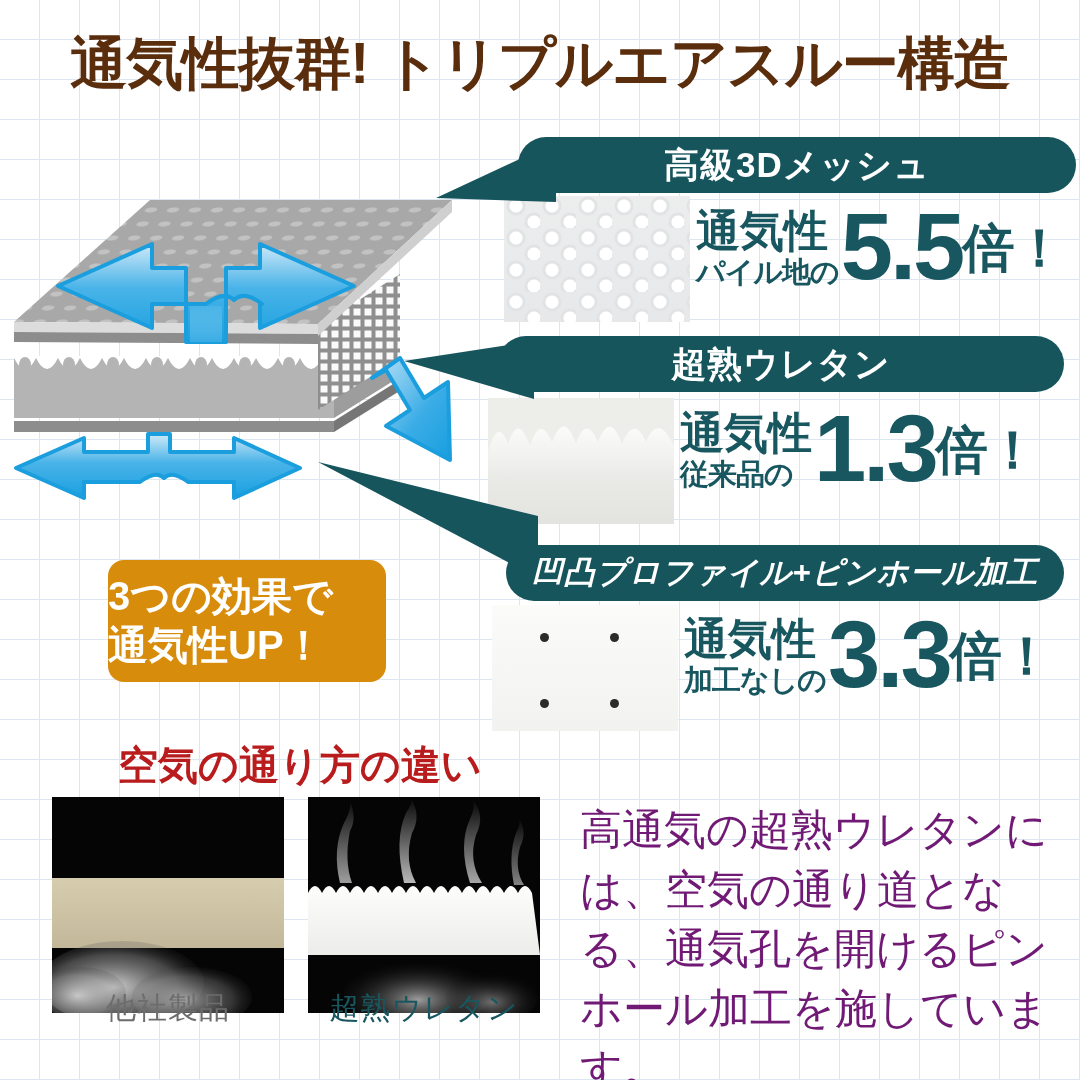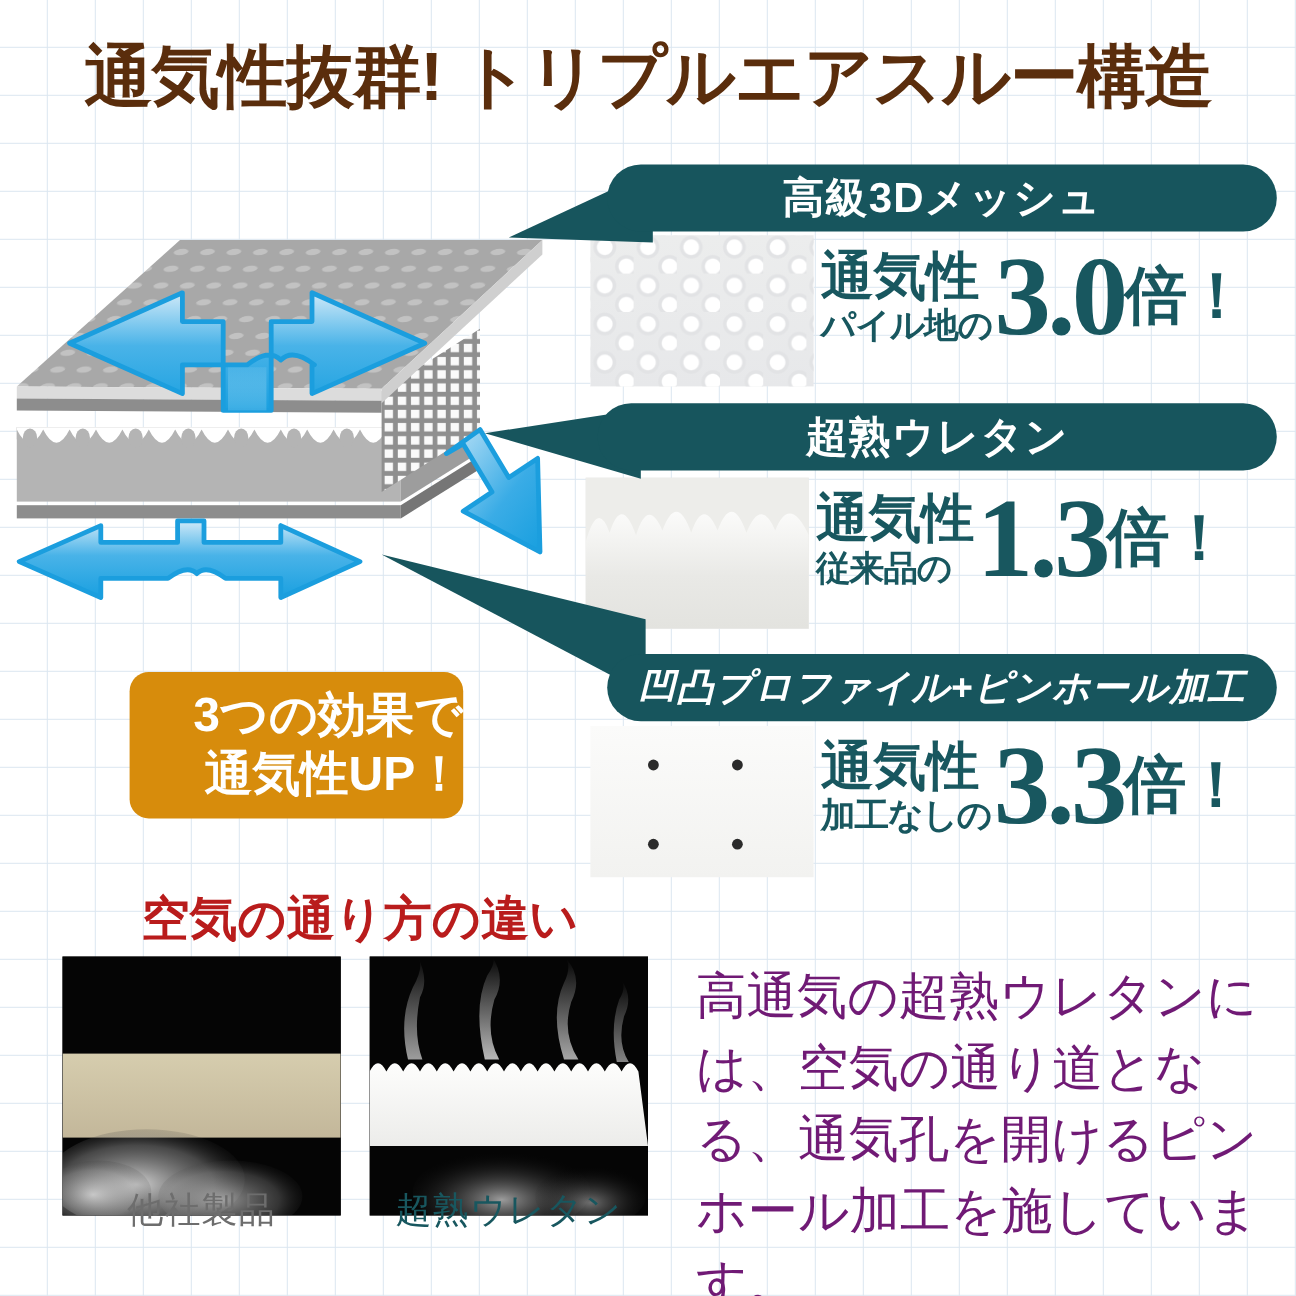--- a/index.html
+++ b/index.html
@@ -52,32 +52,32 @@
     background:
       radial-gradient(circle at 12px 10px, #ffffff 0 6px, #e2e3e5 7px 9px, transparent 10px),
       radial-gradient(circle at 30px 26px, #ffffff 0 6px, #e2e3e5 7px 9px, transparent 10px),
       linear-gradient(#eceded,#e7e8ea);
     background-size:36px 32px,36px 32px,100% 100%;
   }
   .swatch.wave{background:#e8e8e6;}
   .swatch.pin{background:linear-gradient(#fbfbfa,#f2f2f0);}
   .pin-dot{position:absolute;width:9px;height:9px;border-radius:50%;background:#2b2b2b;}
 
-  .stat{position:absolute;display:flex;align-items:flex-end;color:#18575f;font-family:Liberation Serif, serif;}
+  .stat{position:absolute;display:flex;align-items:flex-end;color:#18575f;}
   .stat-words{display:flex;flex-direction:column;align-items:flex-start;line-height:1;}
   .stat-top{font-size:44px;font-weight:700;letter-spacing:0px;}
   .stat-sub{font-size:29px;font-weight:700;margin-top:5px;letter-spacing:-1px;}
   .stat-num{font-size:94px;font-weight:700;line-height:0.84;letter-spacing:-3px;margin-left:2px;}
   .stat-unit{font-size:52px;font-weight:700;line-height:1.5;letter-spacing:-1px;}
 
   
   #badge{
     position:absolute;left:108px;top:560px;width:278px;height:122px;
     background:#d78c0c;border-radius:16px;
-    display:flex;flex-direction:column;align-items:flex-end;justify-content:center;
+    display:flex;flex-direction:column;align-items:flex-start;justify-content:center;
     color:#ffffff;font-weight:700;font-size:40px;line-height:1.22;
     letter-spacing:0px;text-align:center;
   }
 
   
   #compare-title{
     position:absolute;left:118px;top:738px;
     font-size:40px;font-weight:700;color:#b91c1c;letter-spacing:0px;
   }
   .photo{position:absolute;top:797px;width:232px;height:216px;background:#000;overflow:hidden;}
@@ -179,32 +179,32 @@
         <path d="M148,314 L148,332 L84,332 L84,318 L16,348 L84,378 L84,362 L140,362
                  q16,-12 24,-4 q8,-8 24,4 L234,362 L234,378 L300,348 L234,318 L234,332 L170,332 L170,314 Z" fill="url(#ablue)" stroke="#1b9ede" stroke-width="4" stroke-linejoin="round"></path>
       </g>
 
       <g>
         <path d="M372,258 L400,238 L424,278 L448,262 L450,340 L386,306 L410,290 L386,250 Z" fill="url(#ablue2)" stroke="#1b9ede" stroke-width="4" stroke-linejoin="round"></path>
       </g>
     </svg>
   </div>
 
-  <div class="panel" style="left:0;top:0;width:1064px;height:340px;">
+  <div class="panel" style="left:12px;top:0;width:1064px;height:340px;">
     <svg class="banner-tail" width="120" height="70" style="left:424px;top:140px;">
       <polygon points="120,2 120,62 0,58" fill="#17555d"></polygon>
     </svg>
     <div class="banner" style="left:506px;top:137px;width:558px;">高級3Dメッシュ</div>
     <div class="swatch mesh" style="left:492px;top:196px;"></div>
     <div class="stat" style="left:684px;top:208px;">
       <div class="stat-words">
         <span class="stat-top">通気性</span>
         <span class="stat-sub">パイル地の</span>
       </div>
-      <span class="stat-num">3.0</span>
+      <span class="stat-num">5.5</span>
       <span class="stat-unit">倍！</span>
     </div>
   </div>
 
   <div class="panel" style="left:0;top:0;width:1080px;height:540px;">
     <svg class="banner-tail" width="130" height="70" style="left:404px;top:339px;">
       <polygon points="130,2 130,60 0,22" fill="#17555d"></polygon>
     </svg>
     <div class="banner" style="left:498px;top:336px;width:566px;">超熟ウレタン</div>
     <div class="swatch wave" style="left:488px;top:398px;">

